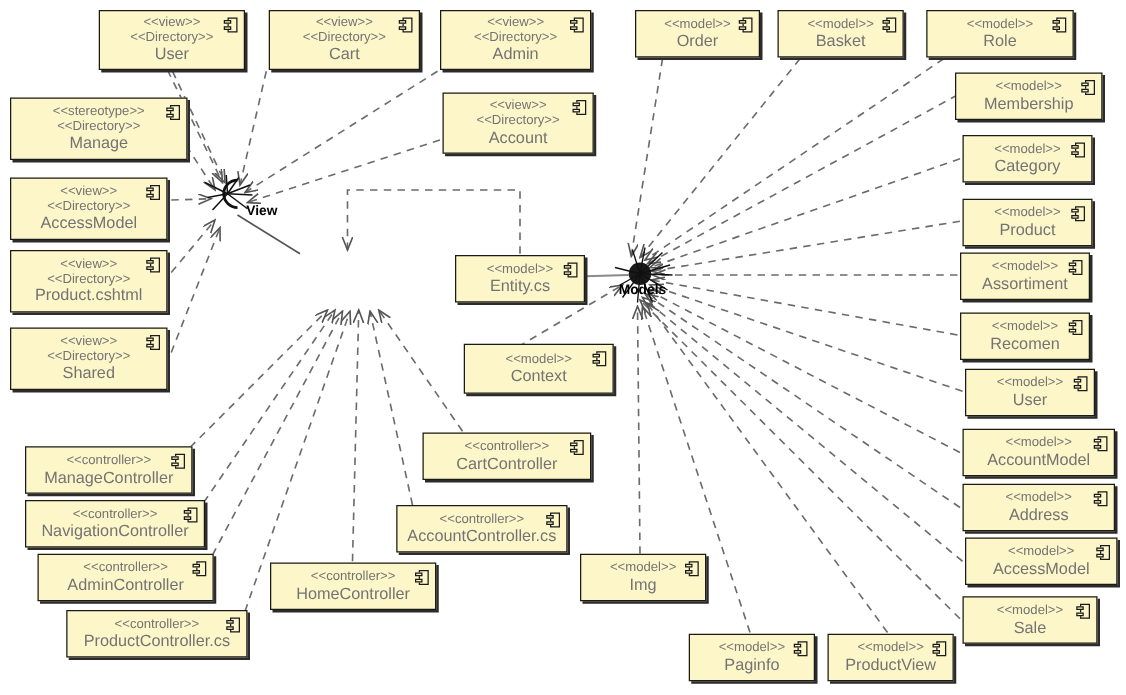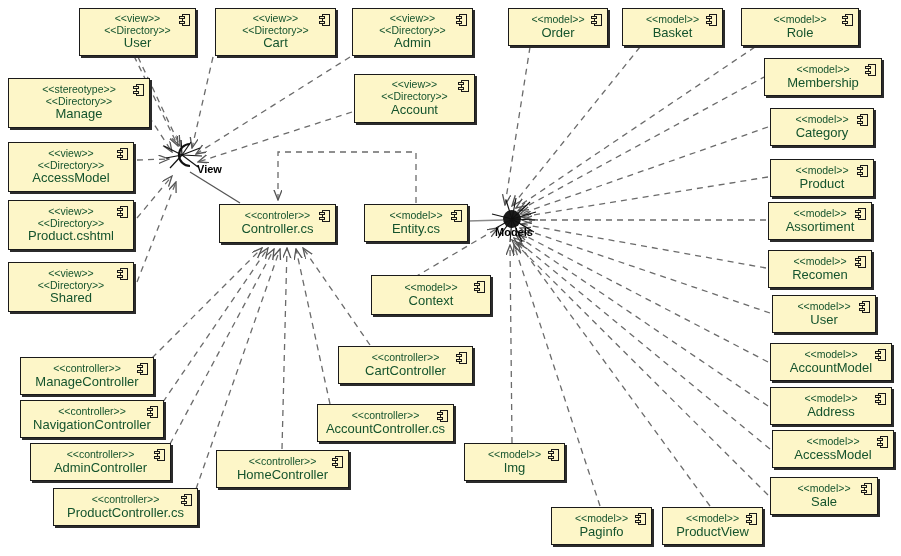--- a/index.html
+++ b/index.html
@@ -12,21 +12,21 @@
     position:absolute;
     background:#fdf6c8;
     border:1px solid #1a1a1a;
     box-shadow:2px 2px 0 0 #2b2b2b;
     box-sizing:border-box;
     display:flex;
     flex-direction:column;
     align-items:center;
     justify-content:center;
     line-height:1.12;
-    color:#14532d;
+    color:#737373;
     z-index:3;
   }
   .comp .ln{display:block;text-align:center;white-space:nowrap;}
   .comp .stereo{font-size:10.5px;}
   .comp .dirline{font-size:10.5px;text-align:right;}
   .comp .nm{font-size:13px;}
   .compicon{
     position:absolute;
     right:5px;
     top:5px;
@@ -229,29 +229,20 @@
     <div class="comp" style="left: 8px; top: 262px; width: 126px; height: 50px;">
       <span class="ln stereo">&lt;&lt;view&gt;&gt;</span>
       <span class="ln dirline">&lt;&lt;Directory&gt;&gt;</span>
       <span class="ln nm">Shared</span>
       <span class="compicon">
         <span class="body"></span>
         <span class="tab t1"></span>
         <span class="tab t2"></span>
       </span>
     </div>
-    <div class="comp" style="left: 219px; top: 204px; width: 117px; height: 39px;">
-      <span class="ln stereo">&lt;&lt;controler&gt;&gt;</span>
-      <span class="ln nm">Controller.cs</span>
-      <span class="compicon">
-        <span class="body"></span>
-        <span class="tab t1"></span>
-        <span class="tab t2"></span>
-      </span>
-    </div>
     <div class="comp" style="left: 364px; top: 204px; width: 104px; height: 38px;">
       <span class="ln stereo">&lt;&lt;model&gt;&gt;</span>
       <span class="ln nm">Entity.cs</span>
       <span class="compicon">
         <span class="body"></span>
         <span class="tab t1"></span>
         <span class="tab t2"></span>
       </span>
     </div>
     <div class="comp" style="left: 371px; top: 275px; width: 120px; height: 40px;">

